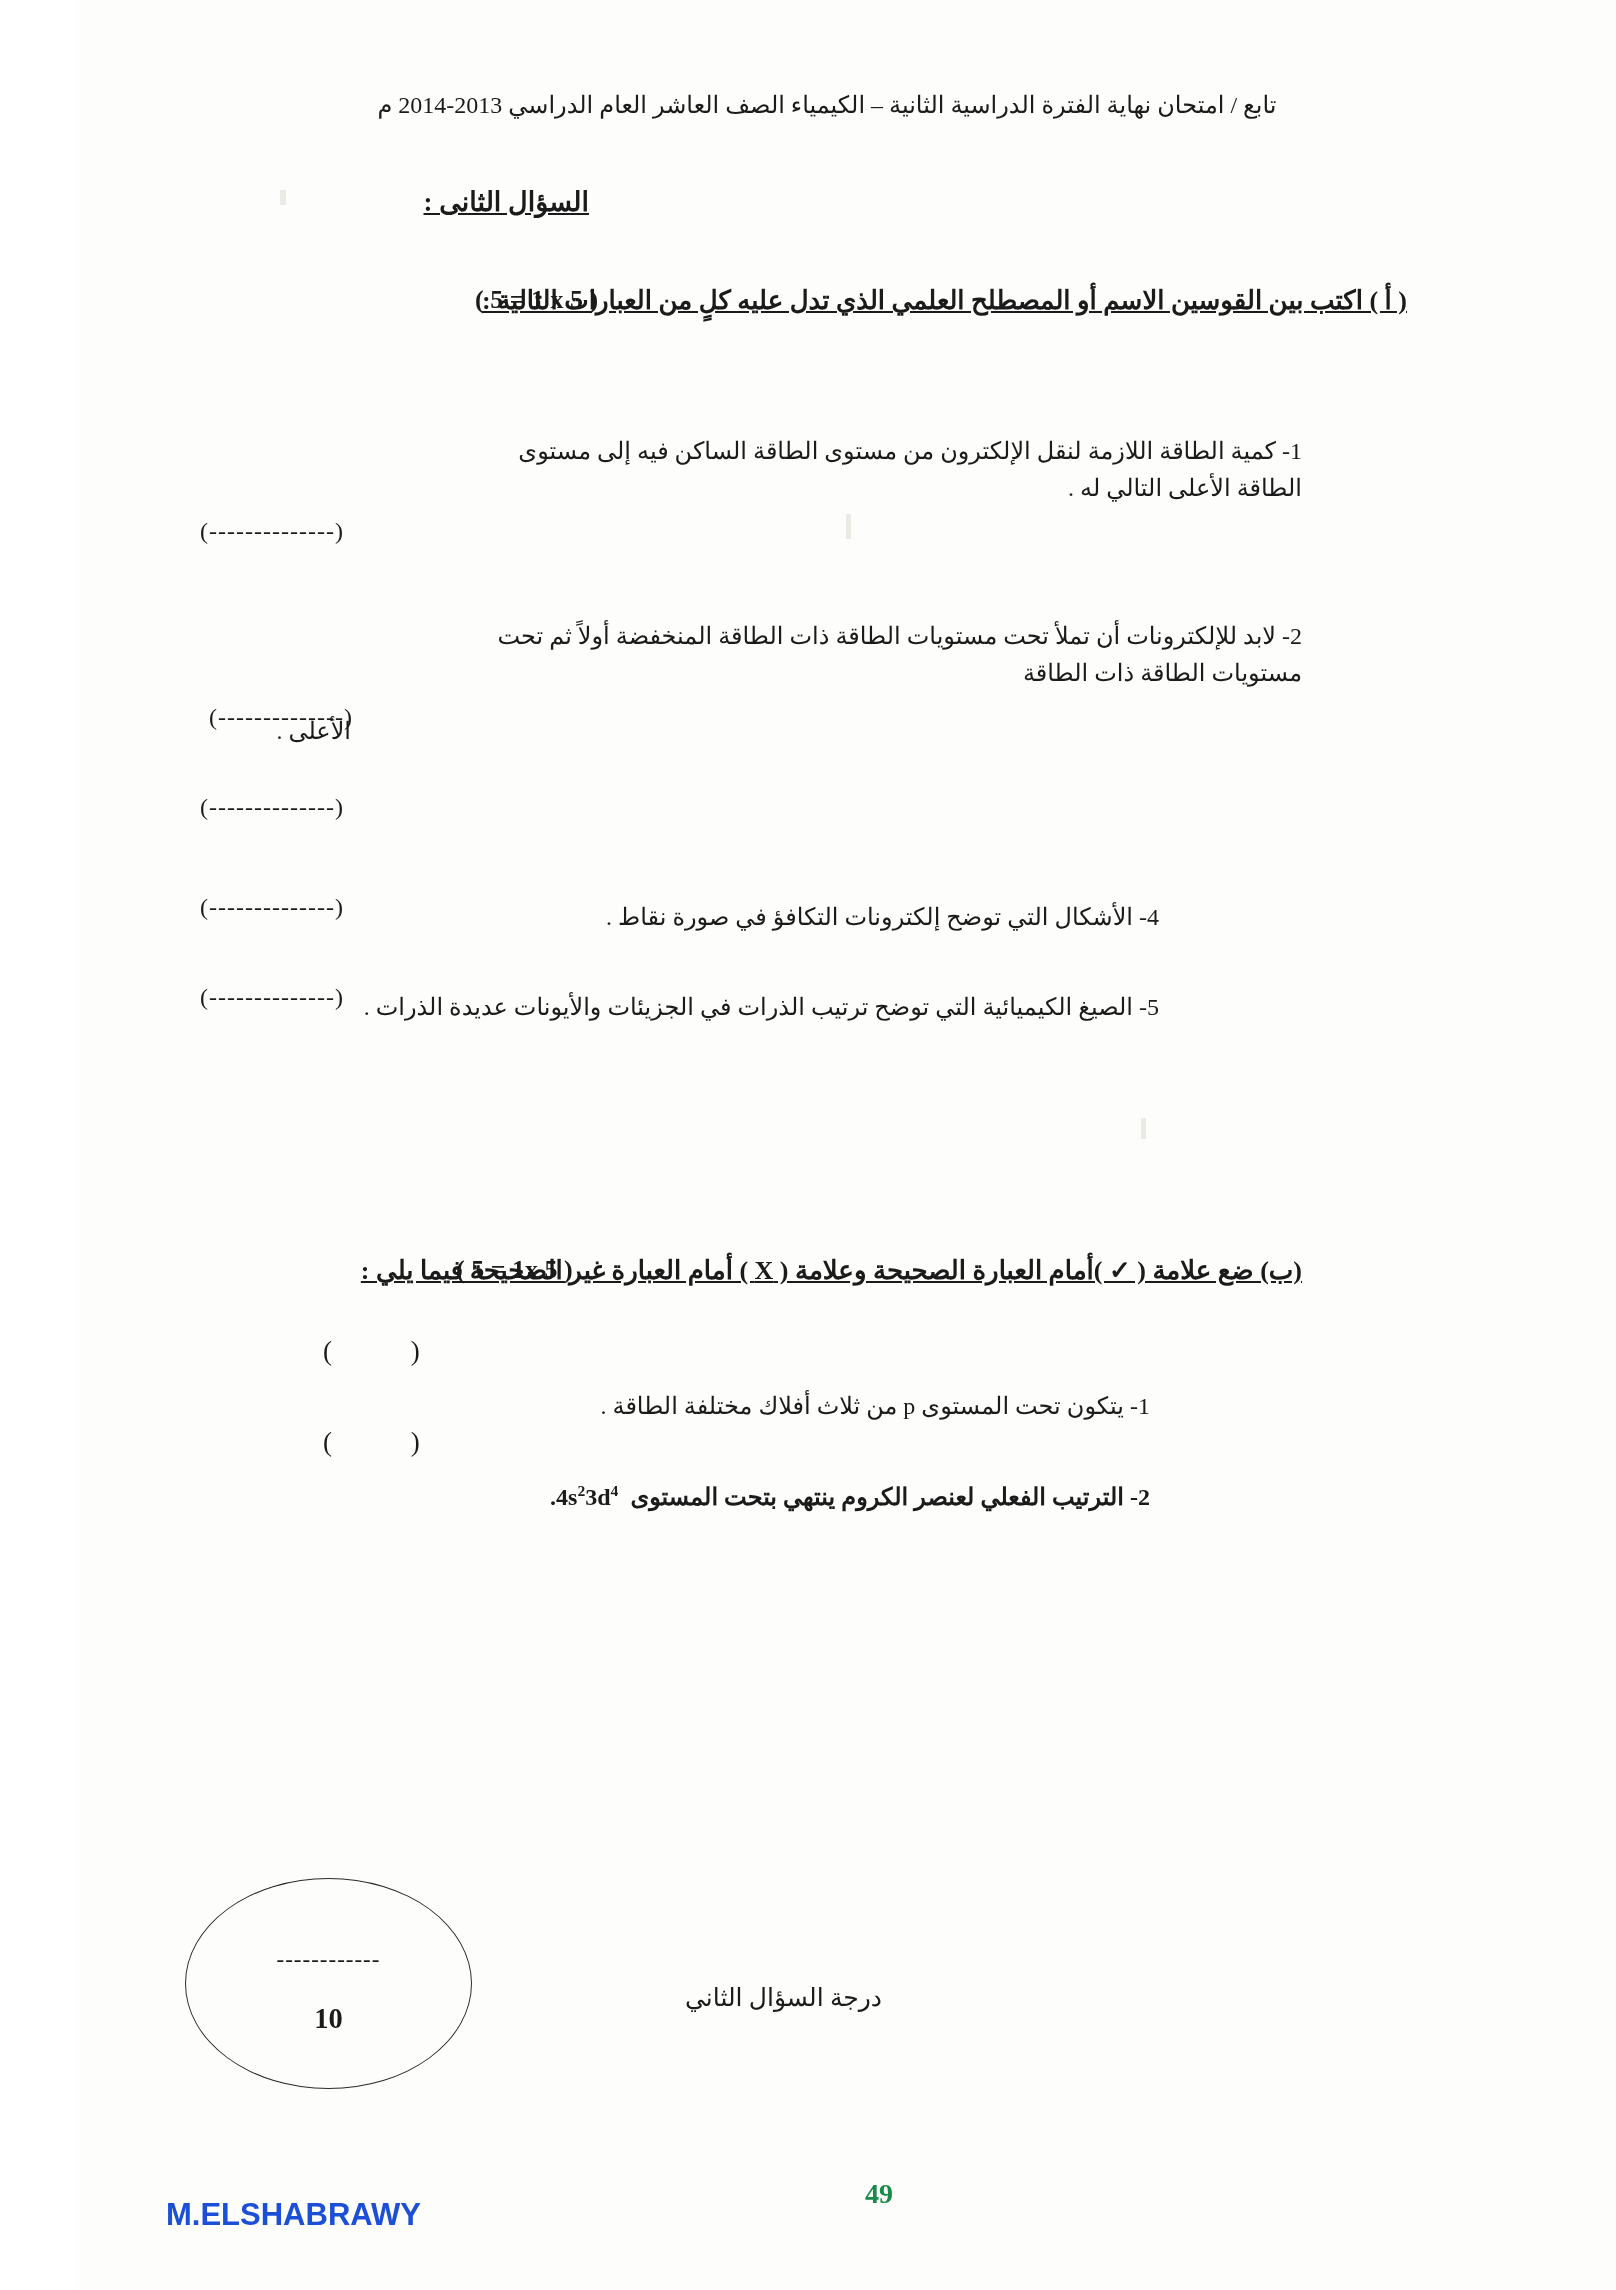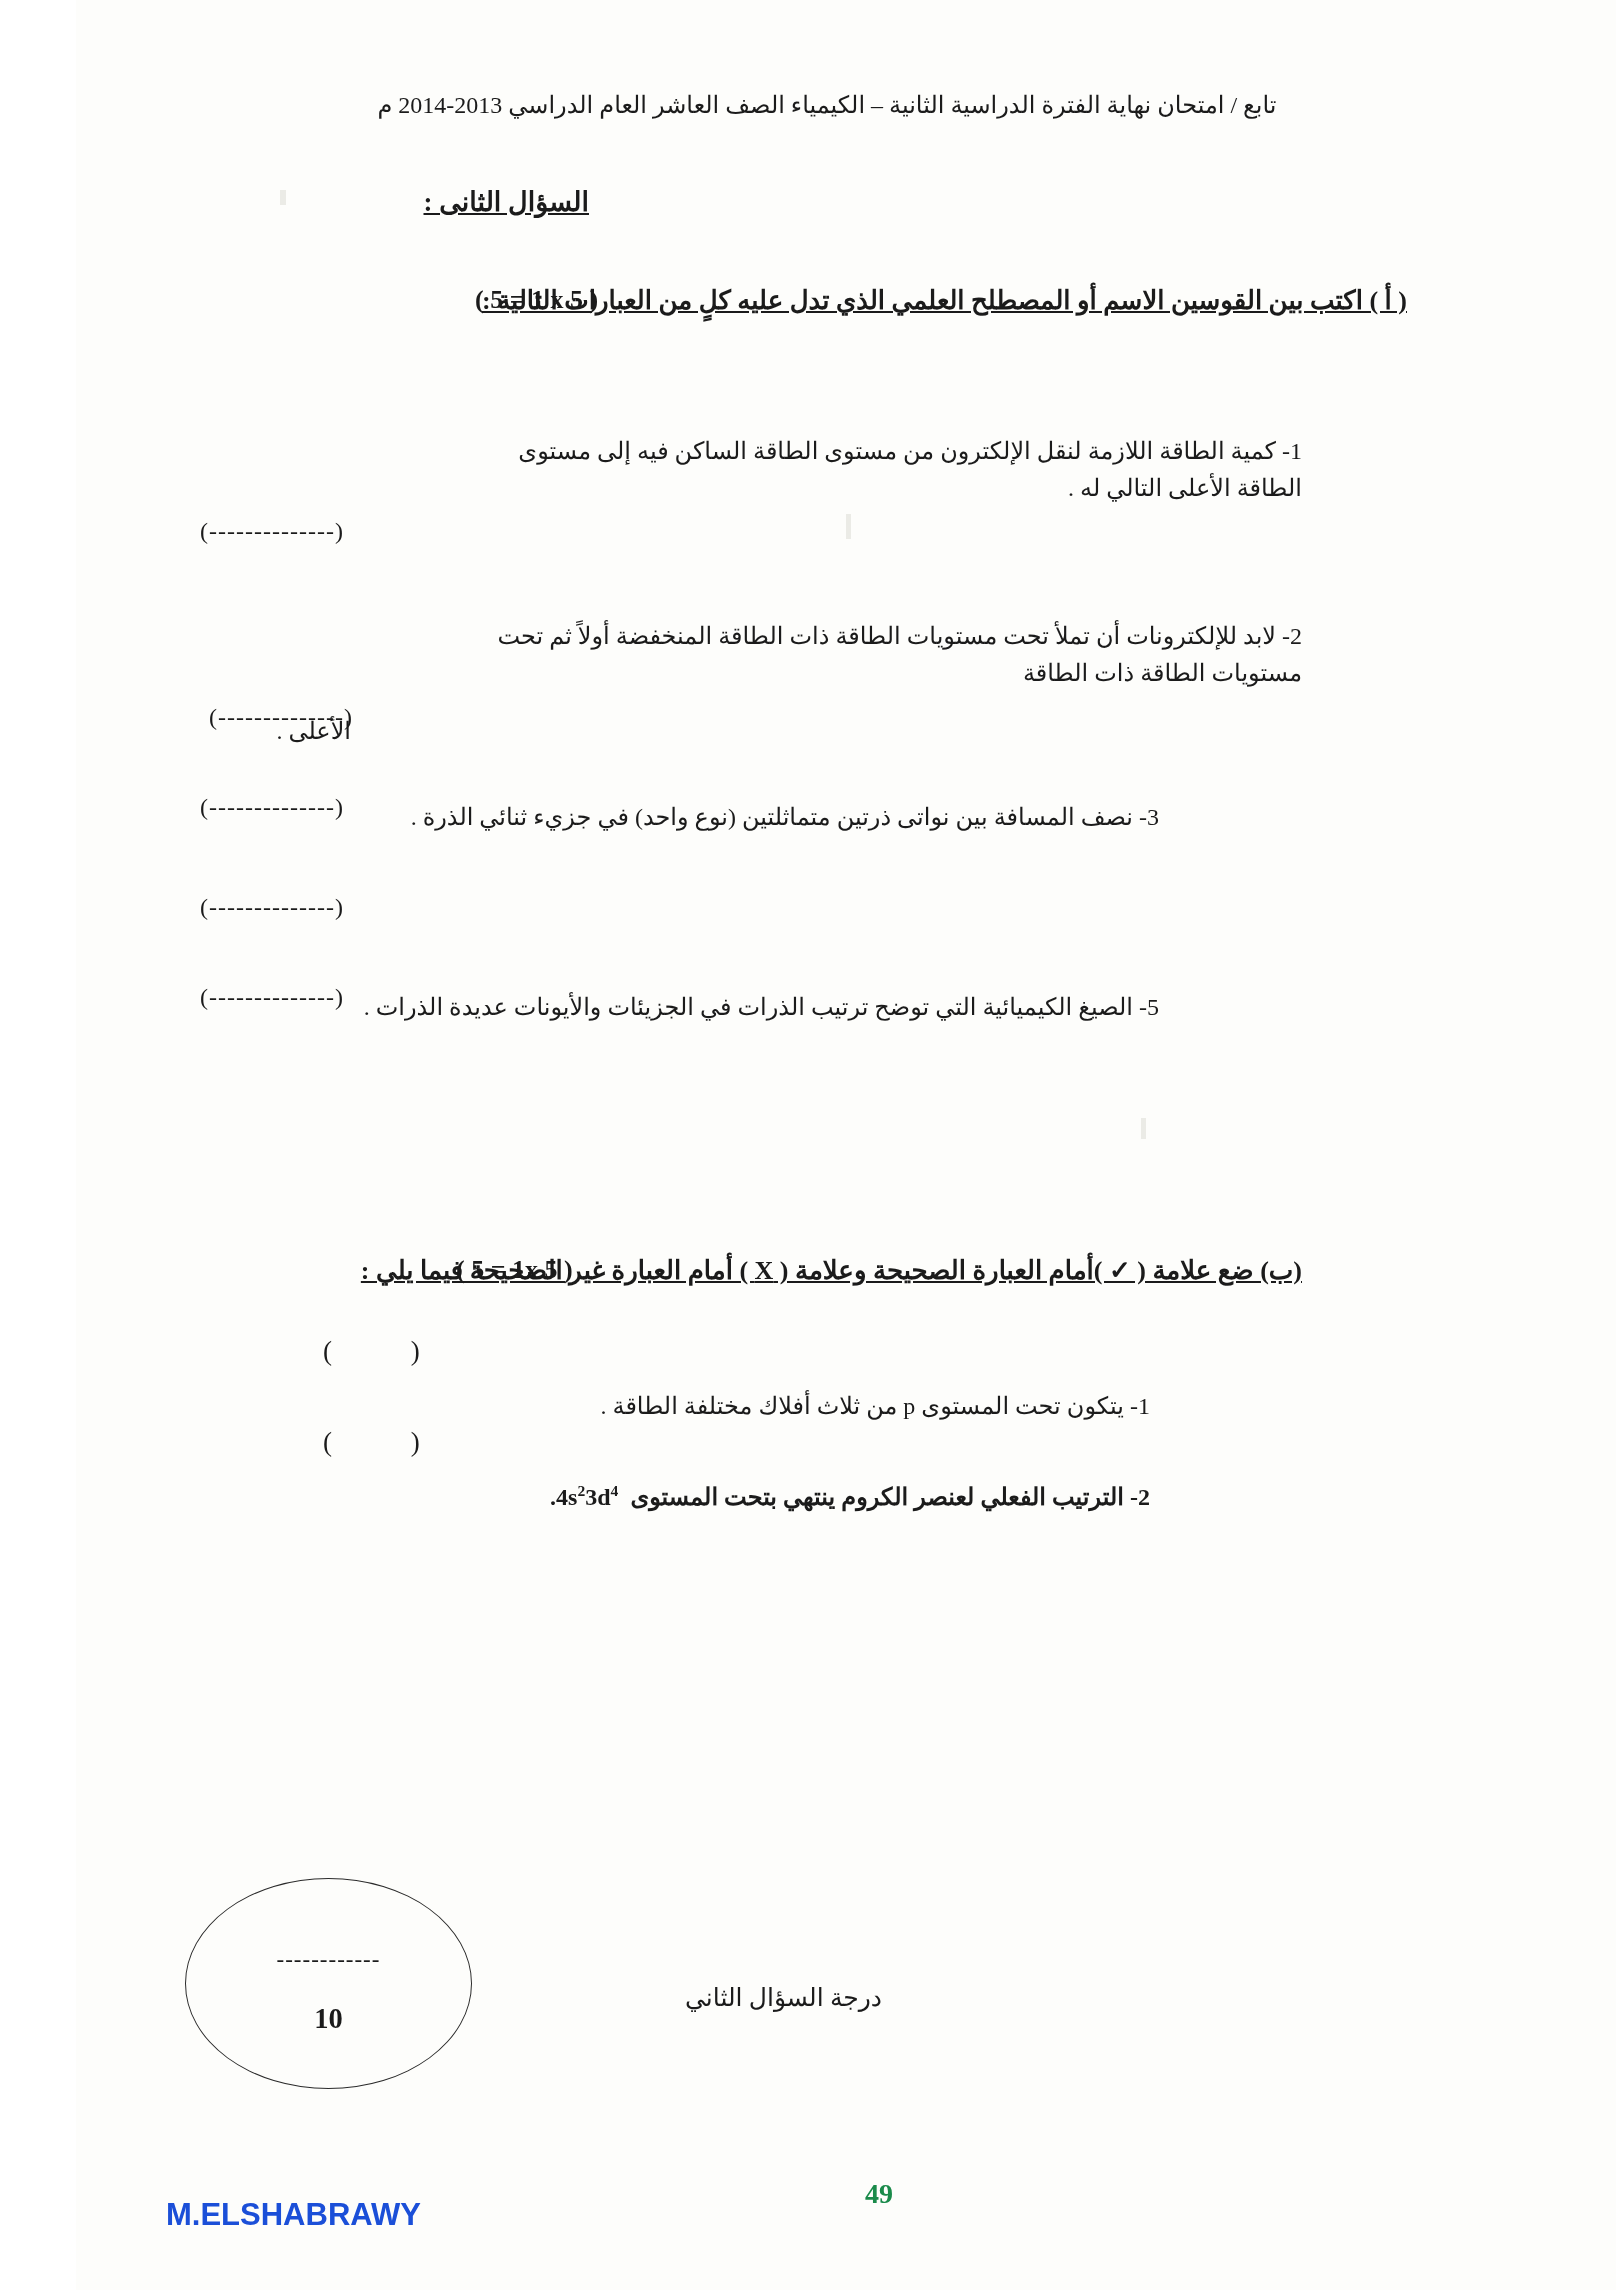--- a/index.html
+++ b/index.html
@@ -194,26 +194,26 @@
   </div>
   <div class="blank" style="position:absolute;top:518px;left:124px;">(--------------)</div>
 
   <div class="item" style="top:618px;right:314px;left:371px;">
     <span class="num">2-</span>
     <span>لابد للإلكترونات أن تملأ تحت مستويات الطاقة ذات الطاقة المنخفضة أولاً ثم تحت مستويات الطاقة ذات الطاقة</span>
   </div>
   <div class="item" style="top:713px;right:1265px;">الأعلى .</div>
   <div class="blank" style="position:absolute;top:704px;left:133px;">(--------------)</div>
 
-  <div class="item" style="top:799px;right:457px;">
-    <span class="num">3-</span>
-    <span>نصف المسافة بين نواتى ذرتين متماثلتين (نوع واحد) في جزيء ثنائي الذرة .</span>
-  </div>
   <div class="blank" style="position:absolute;top:794px;left:124px;">(--------------)</div>
 
+  <div class="item" style="top:899px;right:457px;">
+    <span class="num">4-</span>
+    <span>الأشكال التي توضح إلكترونات التكافؤ في صورة نقاط .</span>
+  </div>
   <div class="blank" style="position:absolute;top:894px;left:124px;">(--------------)</div>
 
   <div class="item" style="top:989px;right:457px;">
     <span class="num">5-</span>
     <span>الصيغ الكيميائية التي توضح ترتيب الذرات في الجزيئات والأيونات عديدة الذرات .</span>
   </div>
   <div class="blank" style="position:absolute;top:984px;left:124px;">(--------------)</div>
 
   <div class="part-b">(ب) ضع علامة ( ✓ )أمام العبارة الصحيحة وعلامة ( X ) أمام العبارة غير الصحيحة فيما يلي :</div>
   <div class="marks-b">( 5 = 1x 5 )</div>

